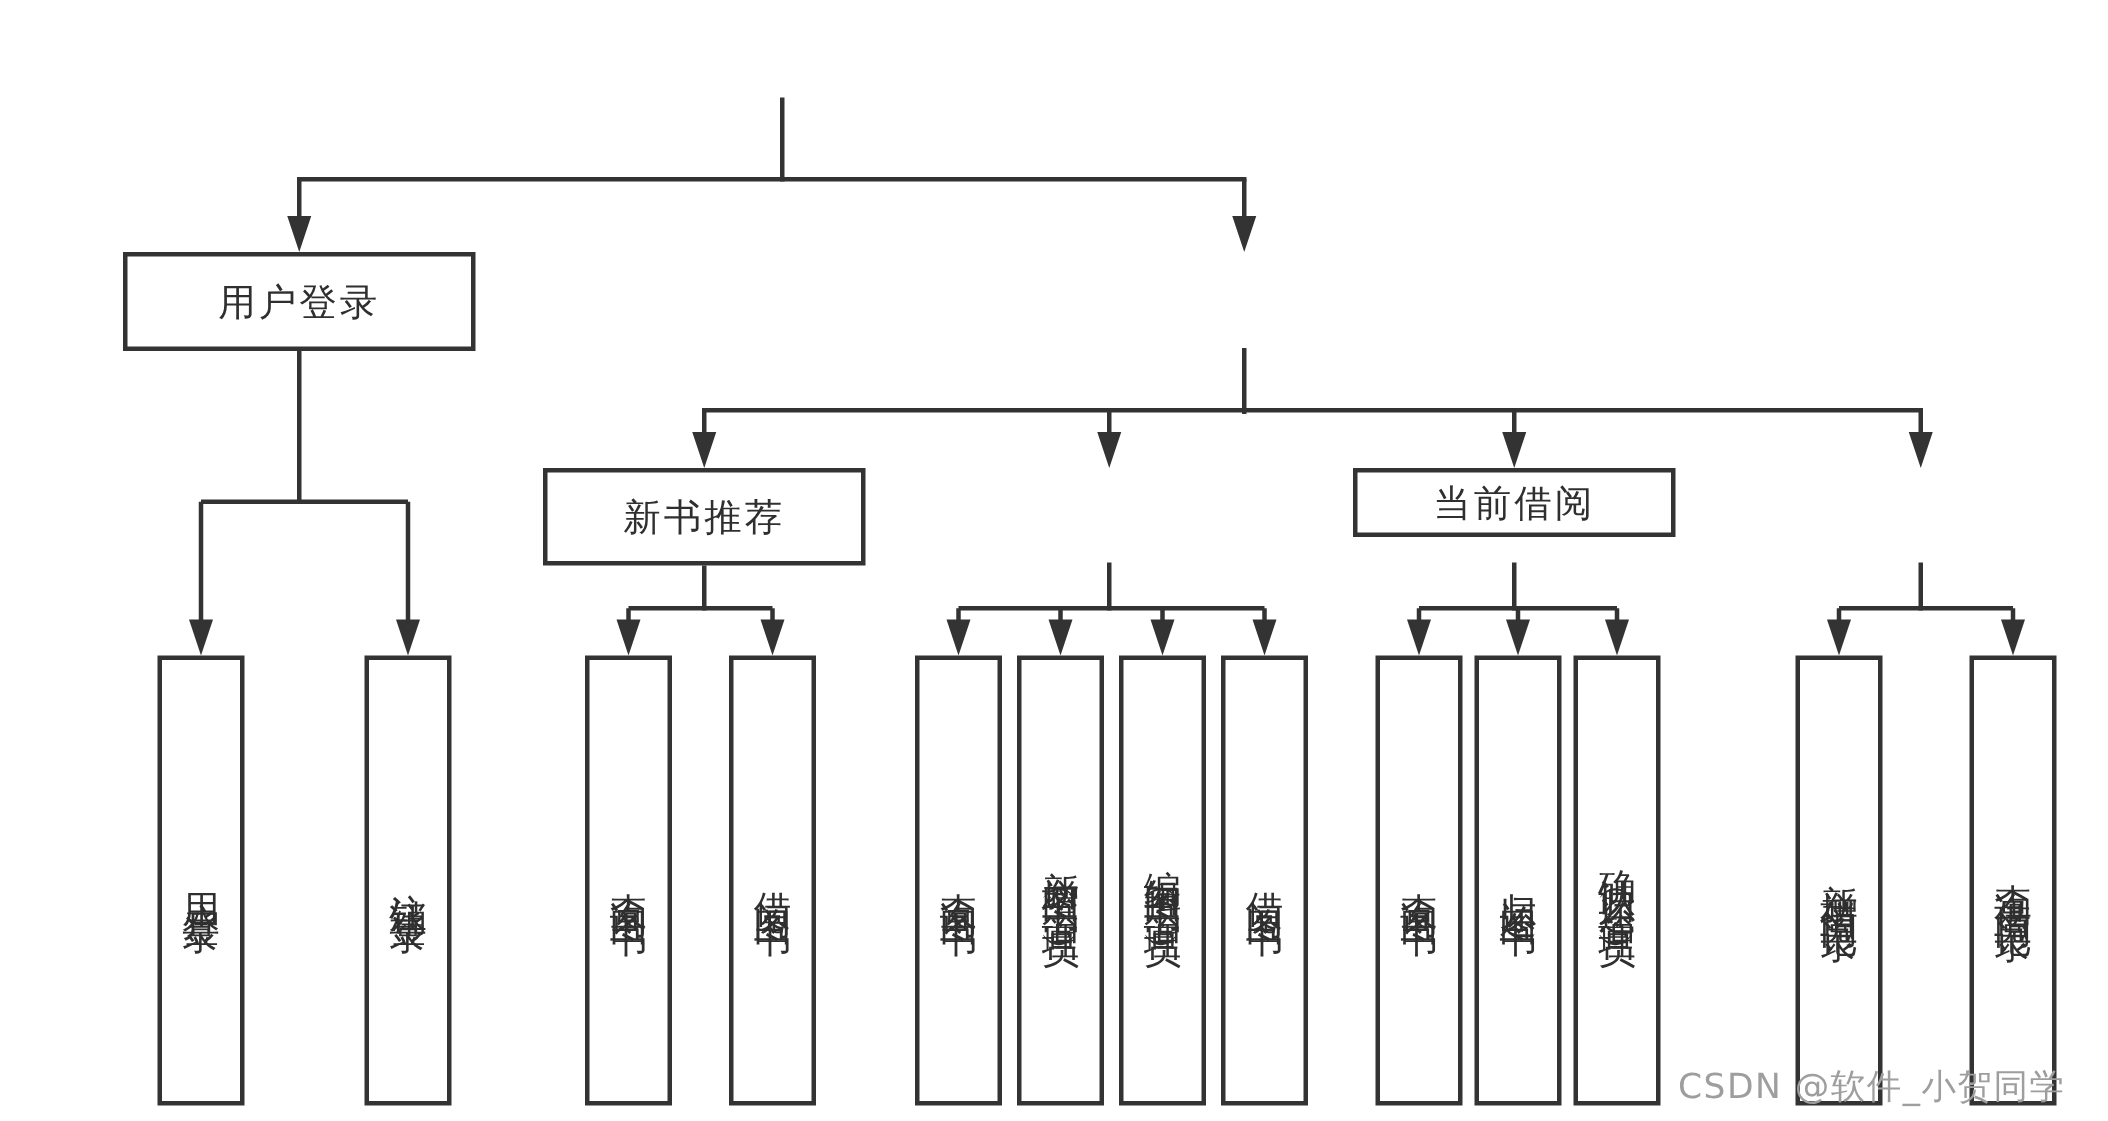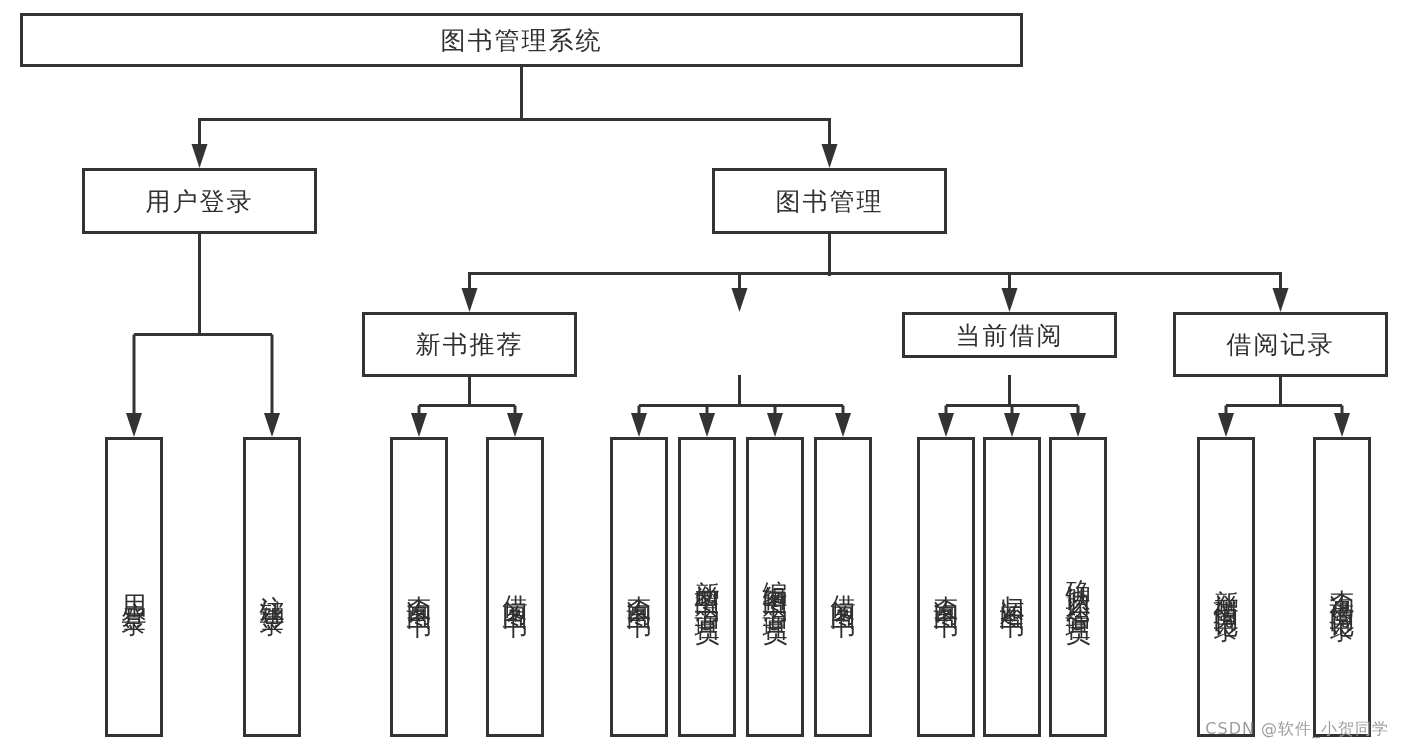--- a/index.html
+++ b/index.html
@@ -44,23 +44,23 @@
   .n-l2c  { left: 902px;  top: 312px; width: 215px; height: 46px; }
   .n-l2d  { left: 1173px; top: 312px; width: 215px; height: 65px; }
   .leaf   { top: 437px; width: 58px; height: 300px; }
   .n-a1 { left: 105px; }  .n-a2 { left: 243px; }
   .n-b1 { left: 390px; }  .n-b2 { left: 486px; }
   .n-c1 { left: 610px; }  .n-c2 { left: 678px; }  .n-c3 { left: 746px; }  .n-c4 { left: 814px; }
   .n-d1 { left: 917px; }  .n-d2 { left: 983px; }  .n-d3 { left: 1049px; }
   .n-e1 { left: 1197px; } .n-e2 { left: 1313px; }
   .watermark {
     position: absolute;
-    right: 16px;
+    right: 28px;
     bottom: 7px;
-    font-size: 16px;
+    font-size: 23px;
     letter-spacing: 1px;
     color: var(--wm, #9e9e9e);
     white-space: nowrap;
   }
 </style>
 </head>
 <body>
 
 <div class="canvas" style="--line: #333333; --text: #2f2f2f; --bg: #ffffff; --wm: #9e9e9e;">
 
@@ -112,39 +112,30 @@
       <line x1="1012" y1="405.5" x2="1012" y2="419" stroke="#333333" stroke-width="3"></line>
       <polygon points="1004,413 1020,413 1012,437" fill="#333333"></polygon>
       <line x1="1078" y1="405.5" x2="1078" y2="419" stroke="#333333" stroke-width="3"></line>
       <polygon points="1070,413 1086,413 1078,437" fill="#333333"></polygon>
       <line x1="1226" y1="405.5" x2="1226" y2="419" stroke="#333333" stroke-width="3"></line>
       <polygon points="1218,413 1234,413 1226,437" fill="#333333"></polygon>
       <line x1="1342" y1="405.5" x2="1342" y2="419" stroke="#333333" stroke-width="3"></line>
       <polygon points="1334,413 1350,413 1342,437" fill="#333333"></polygon>
     </svg>
 
-  <div class="box n-root">
-    <span class="h-label">图书管理系统</span>
-  </div>
 
   <div class="box n-l1a">
     <span class="h-label">用户登录</span>
-  </div>
-  <div class="box n-l1b">
-    <span class="h-label">图书管理</span>
   </div>
 
   <div class="box n-l2a">
     <span class="h-label">新书推荐</span>
   </div>
   <div class="box n-l2c">
     <span class="h-label">当前借阅</span>
-  </div>
-  <div class="box n-l2d">
-    <span class="h-label">借阅记录</span>
   </div>
 
   <div class="box leaf n-a1">
     <span>用户登录</span>
   </div>
   <div class="box leaf n-a2">
     <span>注销登录</span>
   </div>
 
   <div class="box leaf n-b1">

